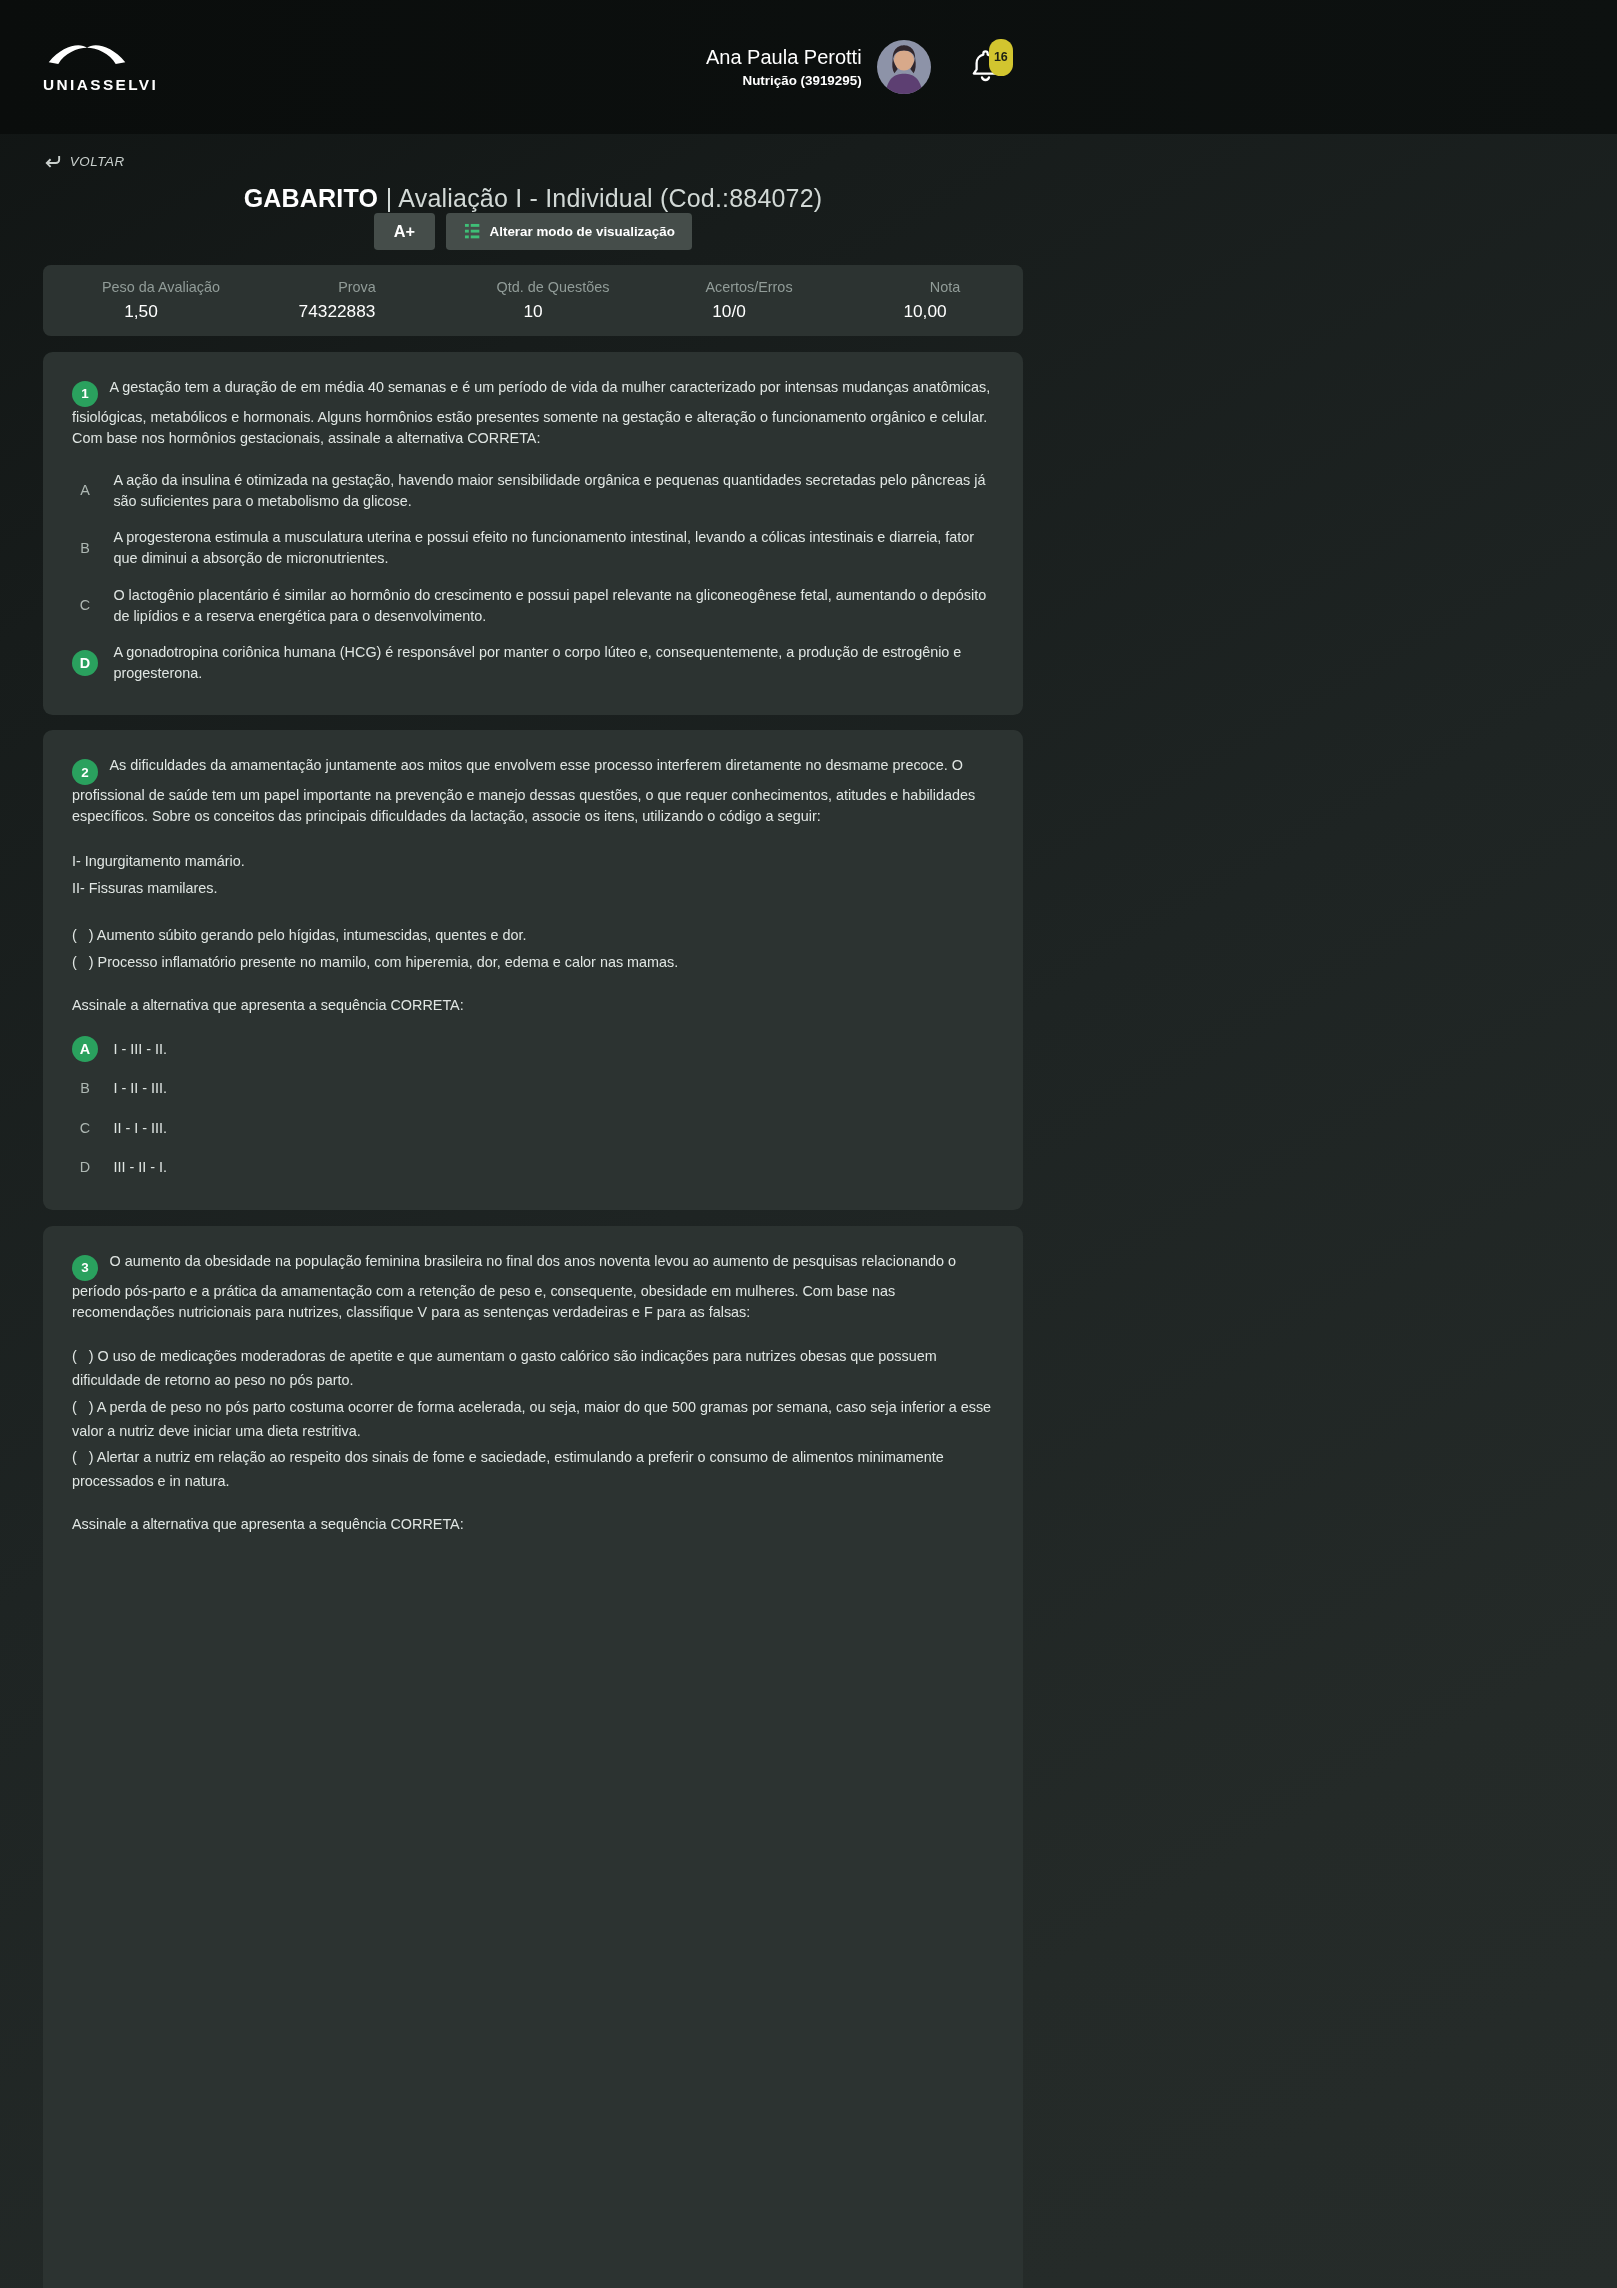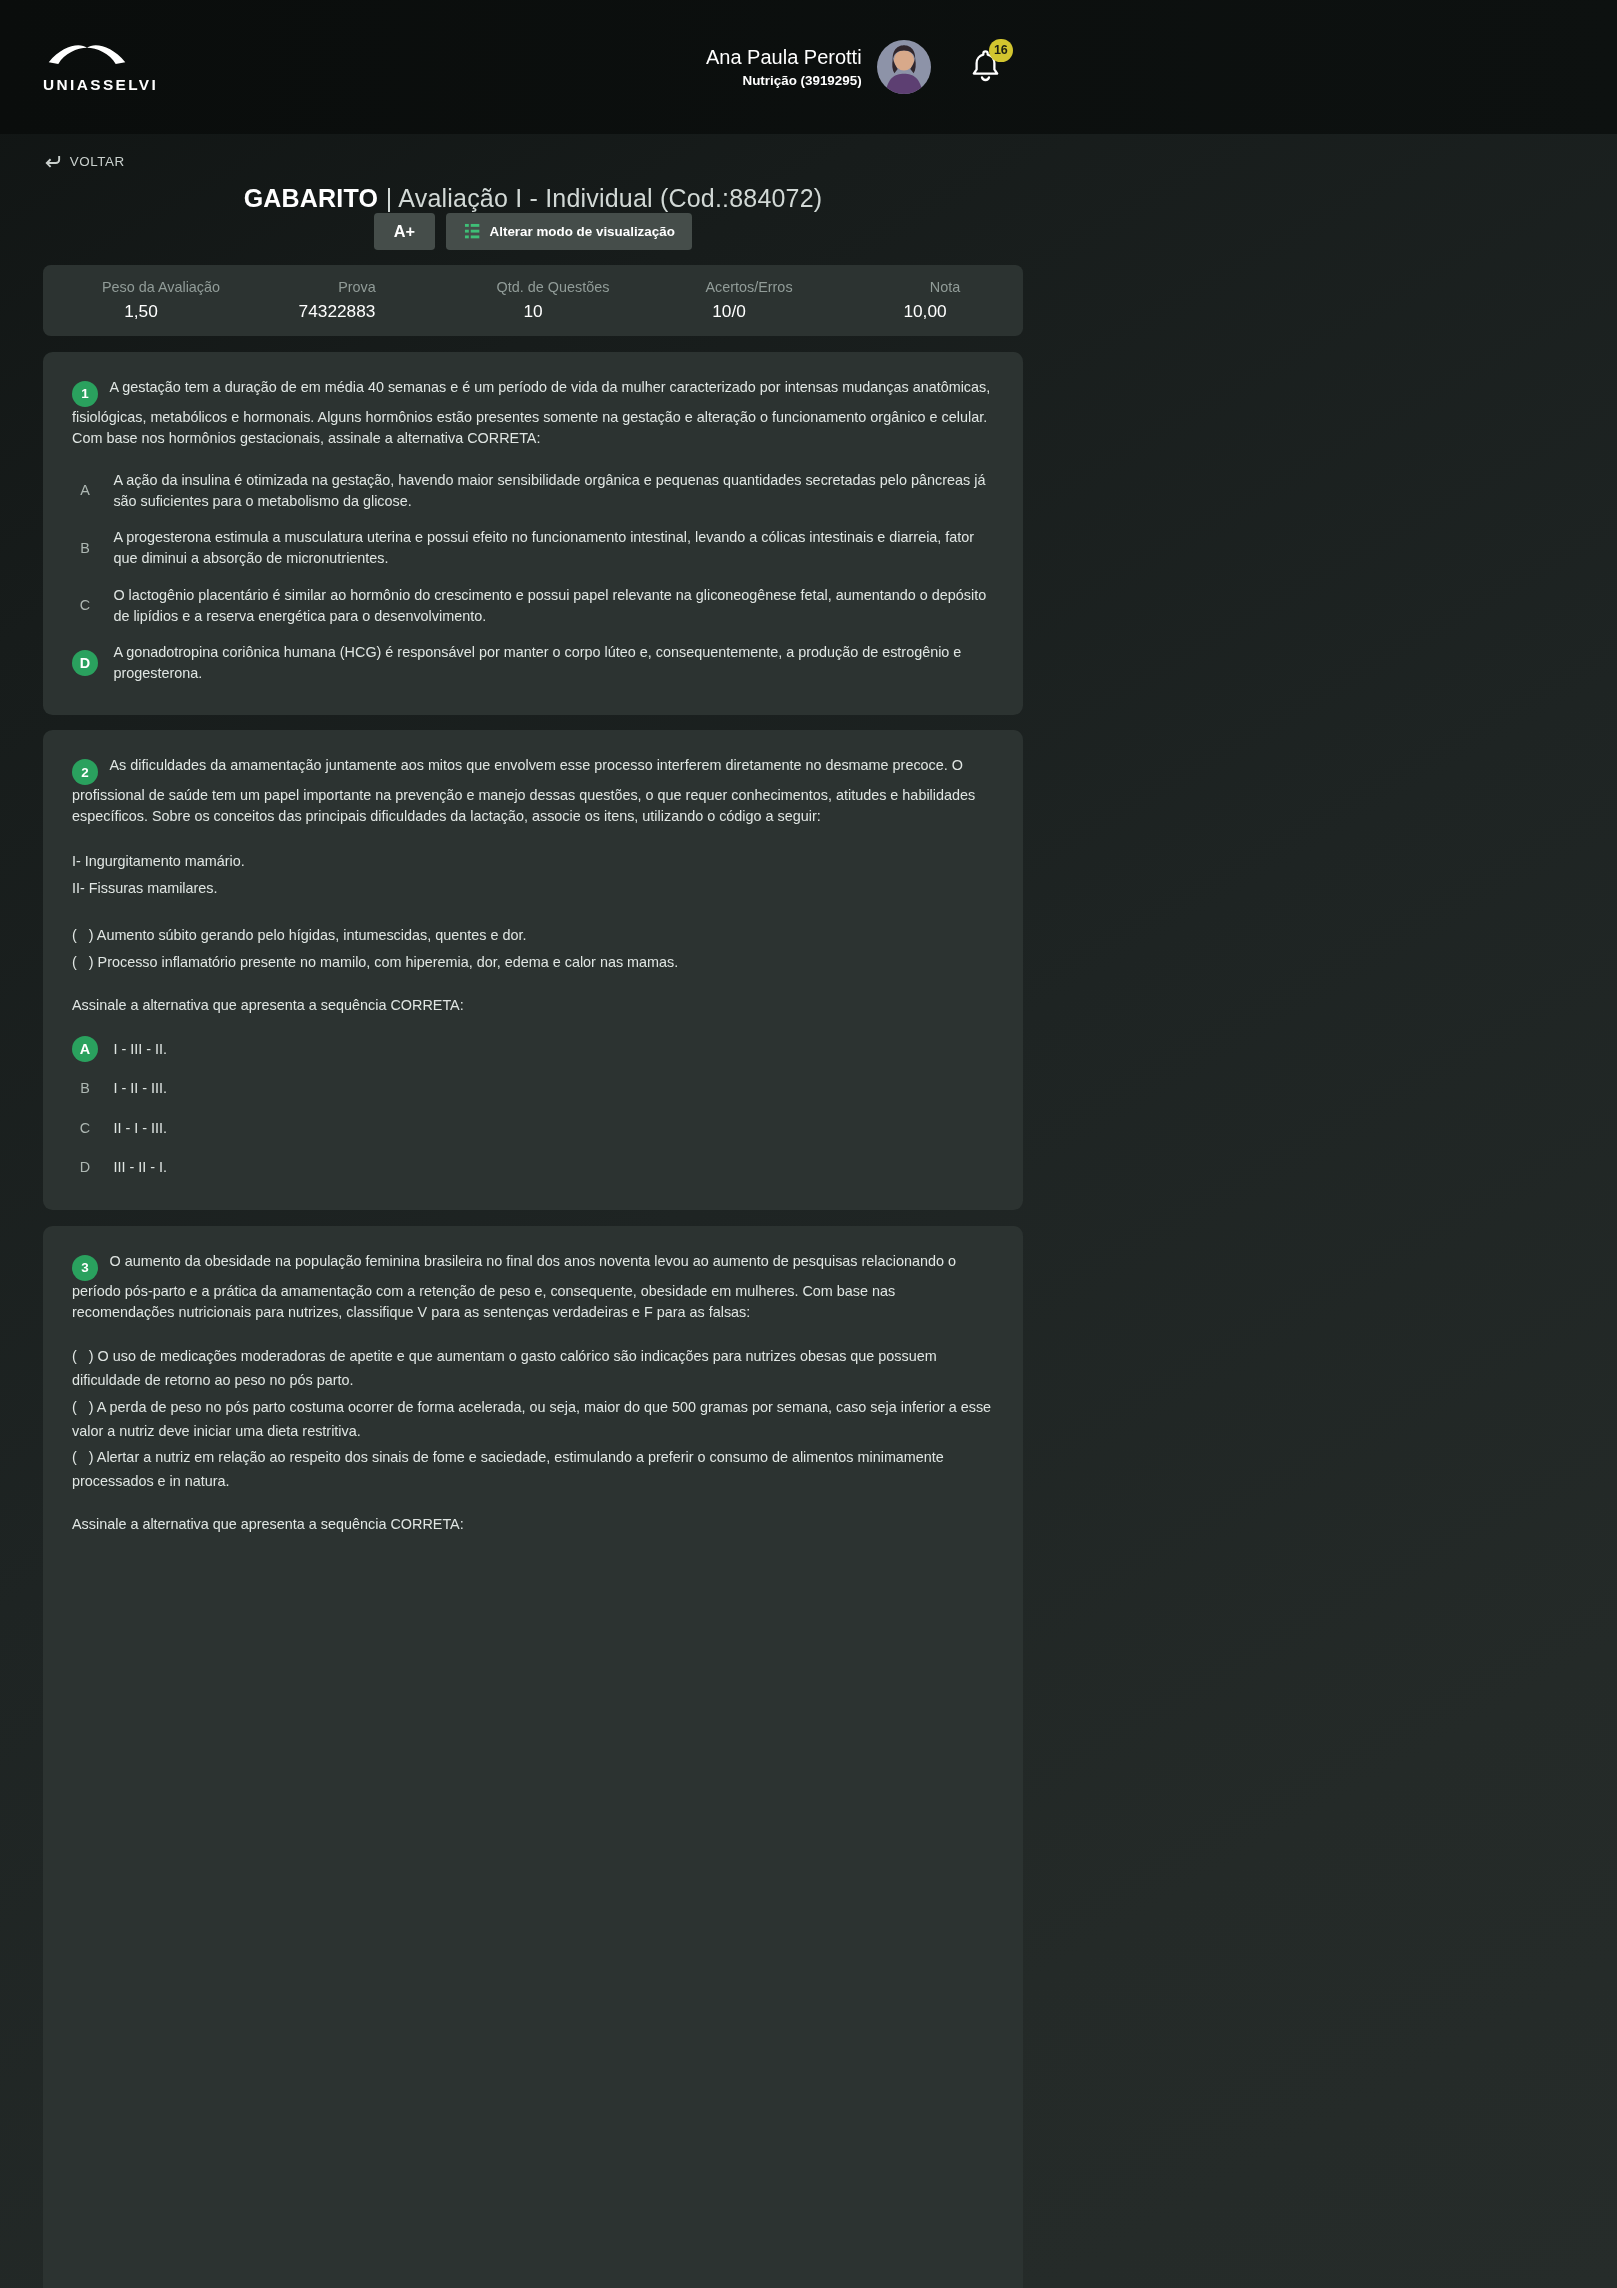--- a/index.html
+++ b/index.html
@@ -16,28 +16,28 @@
   .header { height:134px; background:linear-gradient(90deg,#0a0d0c,#0d1110); display:flex; align-items:center; }
   .header-inner { width:980px; margin-left:43px; padding-right:21px; display:flex; justify-content:space-between; align-items:center; }
   .logo { display:flex; flex-direction:column; align-items:flex-start; gap:8px; cursor:pointer; }
   .logo-text { color:#fff; font-size:15.4px; font-weight:700; letter-spacing:2.4px; }
   .user-area { display:flex; align-items:center; }
   .user-text { text-align:right; margin-right:15.4px; }
   .user-name { color:#fff; font-size:20px; font-weight:400; }
   .user-course { color:#fff; font-size:13.4px; font-weight:700; margin-top:4.8px; }
   .avatar { width:54px; height:54px; border-radius:50%; overflow:hidden; cursor:pointer; flex:none; }
   .bell { position:relative; margin-left:38px; cursor:pointer; }
-  .badge { position:absolute; top:-8.6px; right:-10.6px; min-width:23px; height:23px; padding:0 4.8px;
+  .badge { position:absolute; top:-8.6px; right:-10.6px; min-width:23px; height:37px; padding:0 4.8px;
            background:#d2c52f; color:#1c2014; border-radius:11.5px; font-size:12.5px; font-weight:700;
            display:flex; align-items:center; justify-content:center; }
 
   
   .main { width:980px; margin-left:43px; }
   .voltar { display:inline-flex; align-items:center; gap:7.7px; margin-top:19px; color:#c9d0cd;
-            font-size:13.4px; letter-spacing:0.6px; cursor:pointer; }
+            font-size:13.4px; letter-spacing:0.6px; cursor:pointer;font-style:italic; }
   .title-row { display:flex; justify-content:space-between; align-items:center; margin-top:9.6px;flex-direction:column; }
   .page-title { font-size:25px; font-weight:300; color:#d2d9d6; letter-spacing:0.2px; }
   .page-title .t-bold { font-weight:800; color:#fff; }
   .page-title .t-rest { margin-left:7.7px; }
   .title-actions { display:flex; gap:11.5px; }
   .btn { background:#454d4a; border:none; border-radius:3.8px; color:#fff; height:37px;
          display:inline-flex; align-items:center; justify-content:center; cursor:pointer; }
   .btn-aplus { width:61px; font-size:16.3px; font-weight:700; }
   .btn-view { padding:0 17.3px; gap:9.6px; font-size:13.4px; font-weight:700; }
 

